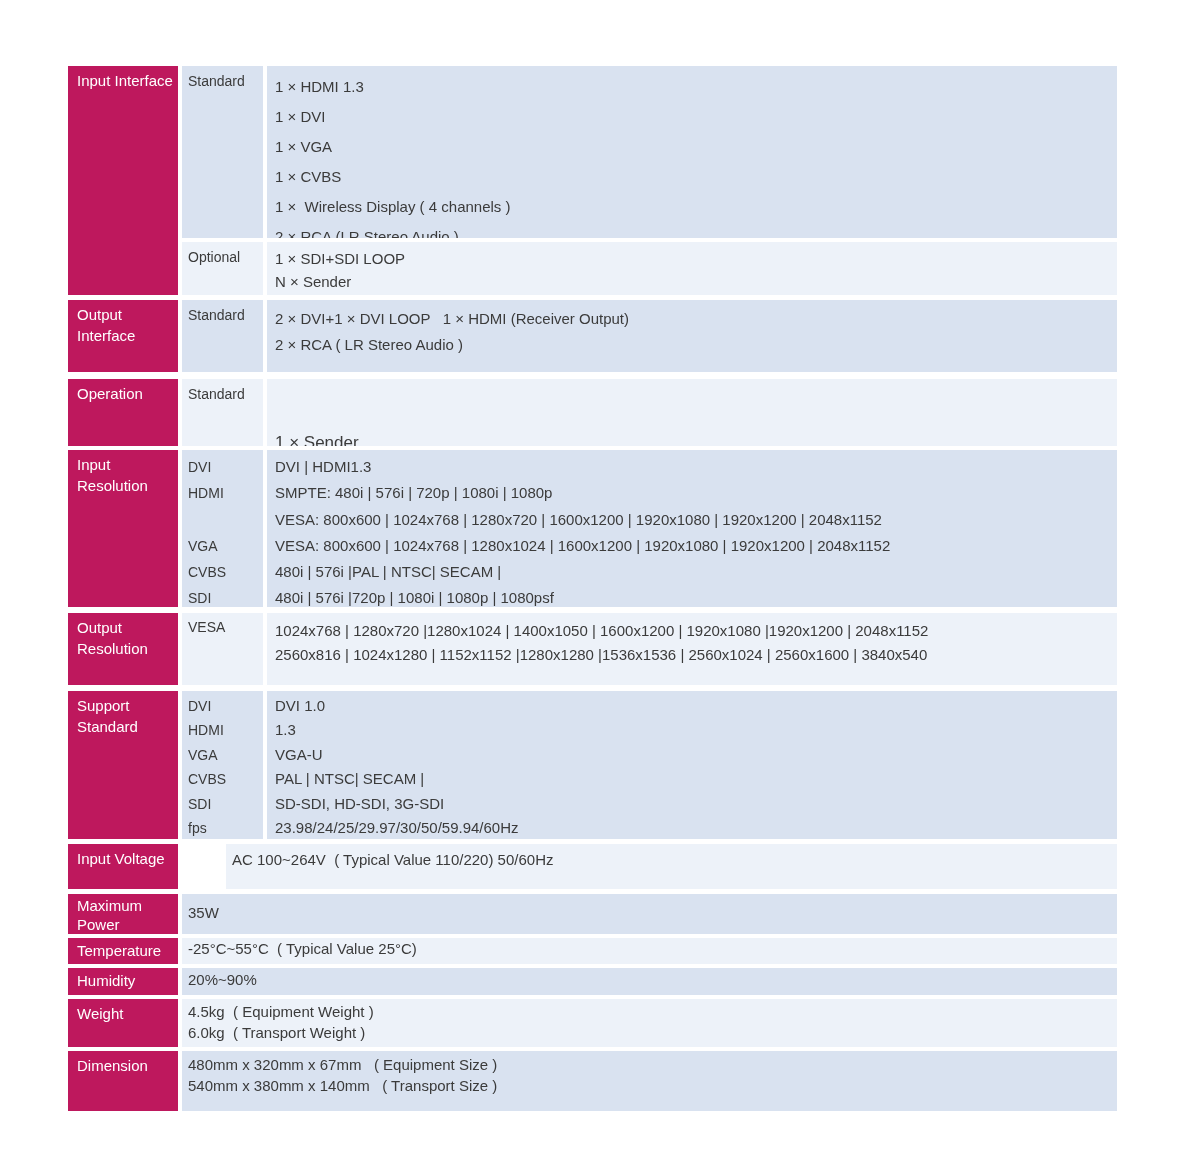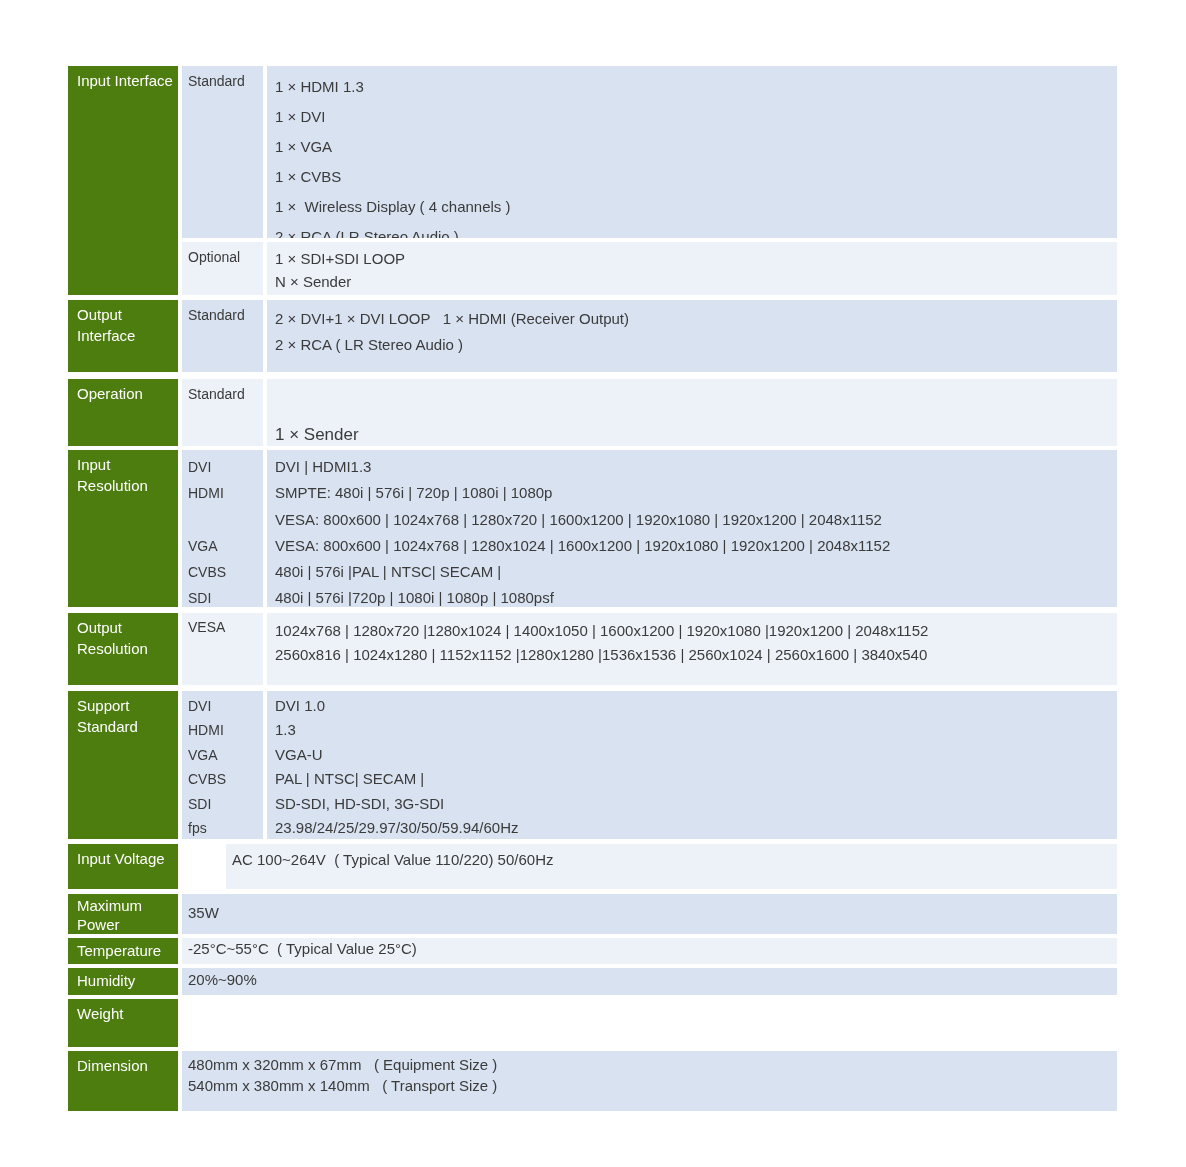--- a/index.html
+++ b/index.html
@@ -9,24 +9,24 @@
     color:#3b3b3b;
     position:relative;
   }
   *{box-sizing:border-box;}
   .spec-table{
     position:absolute;left:68px;top:66px;width:1049px;
     display:flex;flex-direction:column;
   }
   .sec{display:flex;column-gap:4px;margin-bottom:5px;}
   .sec.gap7{margin-bottom:7px;}
-  .sec.gap4{margin-bottom:4px;}
+  .sec.gap4{margin-bottom:4px;justify-content:flex-end;}
   .sec.gap6{margin-bottom:6px;}
   .lbl{
-    width:110px;flex:0 0 110px;background:#4d7c0f;color:#ffffff;
+    width:110px;flex:0 0 110px;background:#be185d;color:#ffffff;
     font-size:15px;line-height:21px;padding:4px 2px 0 9px;
   }
   .stack{flex:1;display:flex;flex-direction:column;row-gap:4px;}
   .subrow{display:flex;column-gap:4px;}
   .sub{
     width:81px;flex:0 0 81px;font-size:14px;padding:7px 0 4px 6px;
     white-space:pre-wrap;overflow:hidden;
   }
   .val{
     flex:1;font-size:15px;padding:7px 0 0 8px;
@@ -40,21 +40,21 @@
   .light{background:#edf2f9;}
 
   
   .c-ii-std{height:172px;}
   .c-ii-std .val{line-height:30px;padding-top:6px;}
   .c-ii-opt{flex:1;}
   .c-ii-opt .val{line-height:23px;padding-top:5px;}
   .c-oi{height:72px;}
   .c-oi .val{line-height:26px;padding-top:6px;}
   .c-op{height:67px;}
-  .c-op .val{padding-top:8px;}
+  .c-op .val{padding-top:16px;}
   .c-op .val .primary{font-size:17px;line-height:27px;display:block;}
   .c-ir{height:157px;}
   .c-ir .sub,.c-ir .val{line-height:26.3px;padding-top:4px;}
   .c-or{height:72px;}
   .c-or .sub{padding-top:6px;}
   .c-or .val{line-height:24px;padding-top:6px;}
   .c-ss{height:148px;}
   .c-ss .sub,.c-ss .val{line-height:24.4px;padding-top:3px;}
   .c-iv{height:45px;gap:48px;}
   .c-iv .valwide{padding-top:7px;}
@@ -168,20 +168,22 @@
     <div class="valwide light">-25°C~55°C  ( Typical Value 25°C)</div>
   </div>
 
   <div class="sec c-hu gap4">
     <div class="lbl">Humidity</div>
     <div class="valwide dark">20%~90%</div>
   </div>
 
   <div class="sec c-wt gap4">
     <div class="lbl">Weight</div>
+    <div class="valwide light">4.5kg  ( Equipment Weight )
+6.0kg  ( Transport Weight )</div>
   </div>
 
   <div class="sec c-dm">
     <div class="lbl">Dimension</div>
     <div class="valwide dark">480mm x 320mm x 67mm   ( Equipment Size )
 540mm x 380mm x 140mm   ( Transport Size )</div>
   </div>
 
 </div>
 

